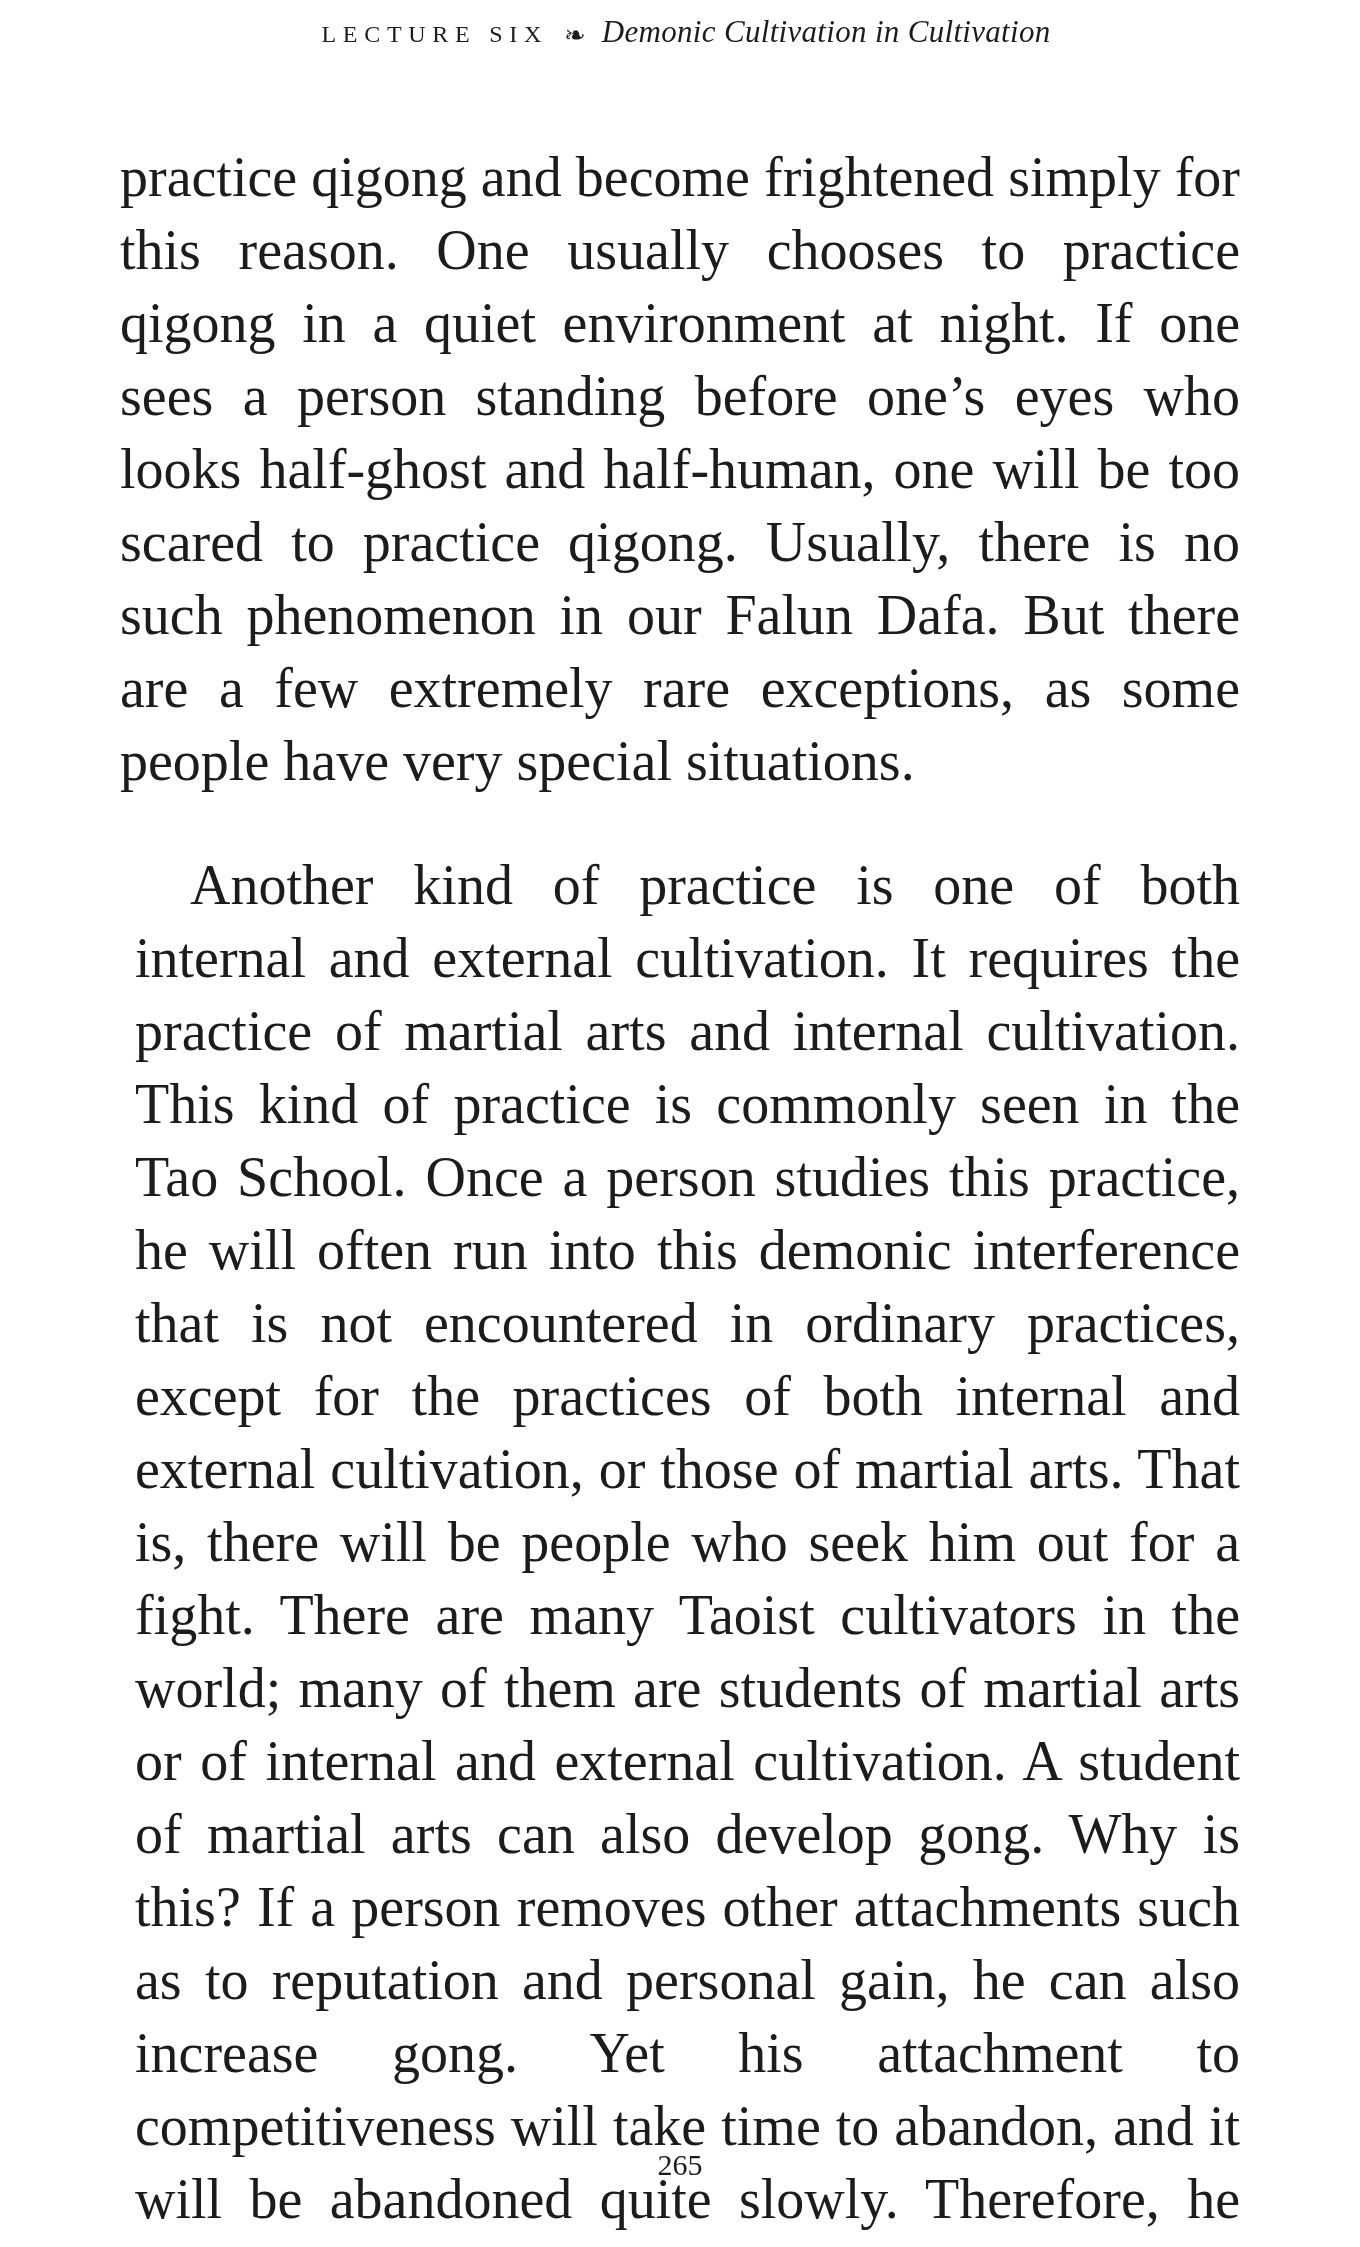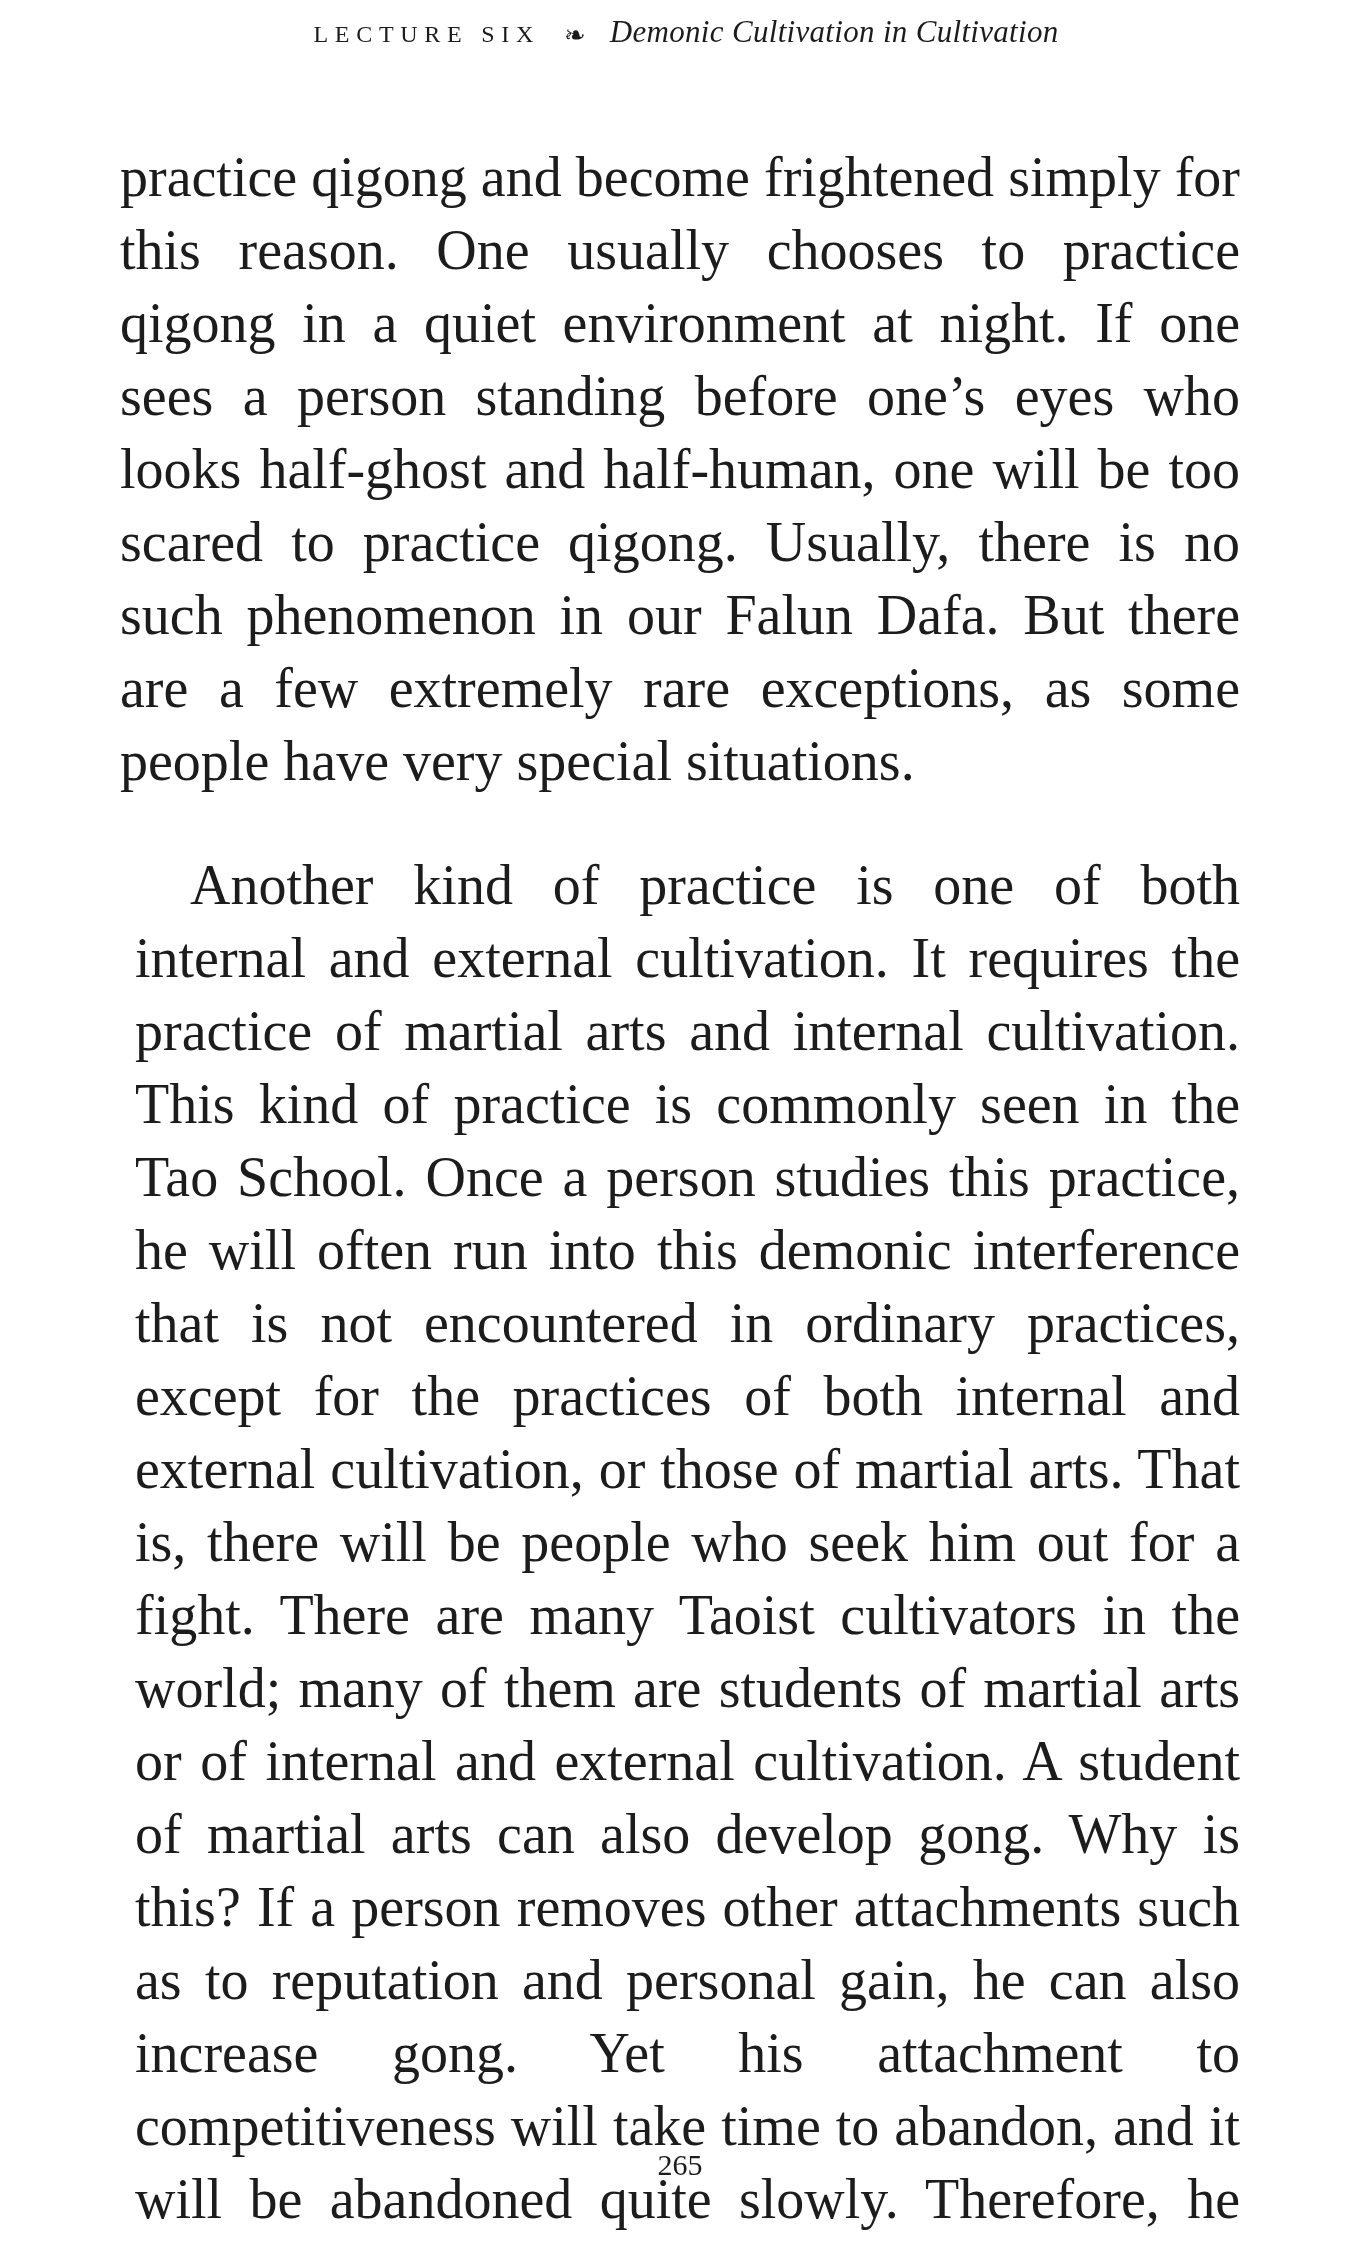--- a/index.html
+++ b/index.html
@@ -18,21 +18,21 @@
     box-sizing: border-box;
   }
   .running-head {
     position: absolute;
     top: 14px;
     left: 0;
     right: 4px;
     display: flex;
     justify-content: center;
     align-items: baseline;
-    gap: 24px;
+    gap: 16px;
     white-space: nowrap;
     padding-left: 16px;
   }
   .section-label {
     font-size: 24px;
     letter-spacing: 0.28em;
     font-weight: normal;
   }
   .ornament {
     font-size: 26px;

